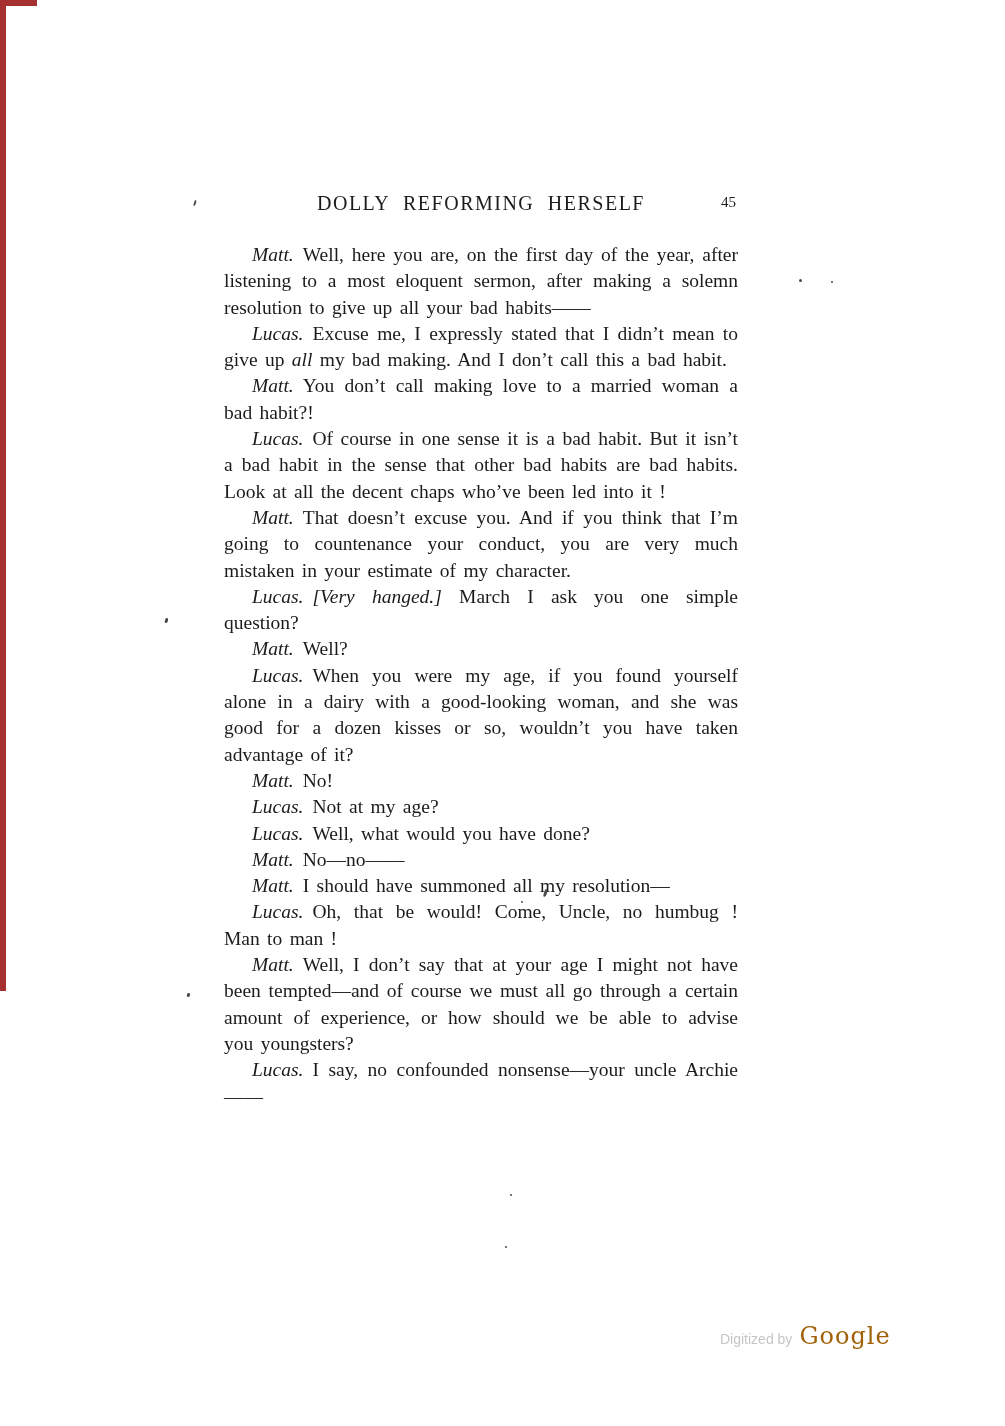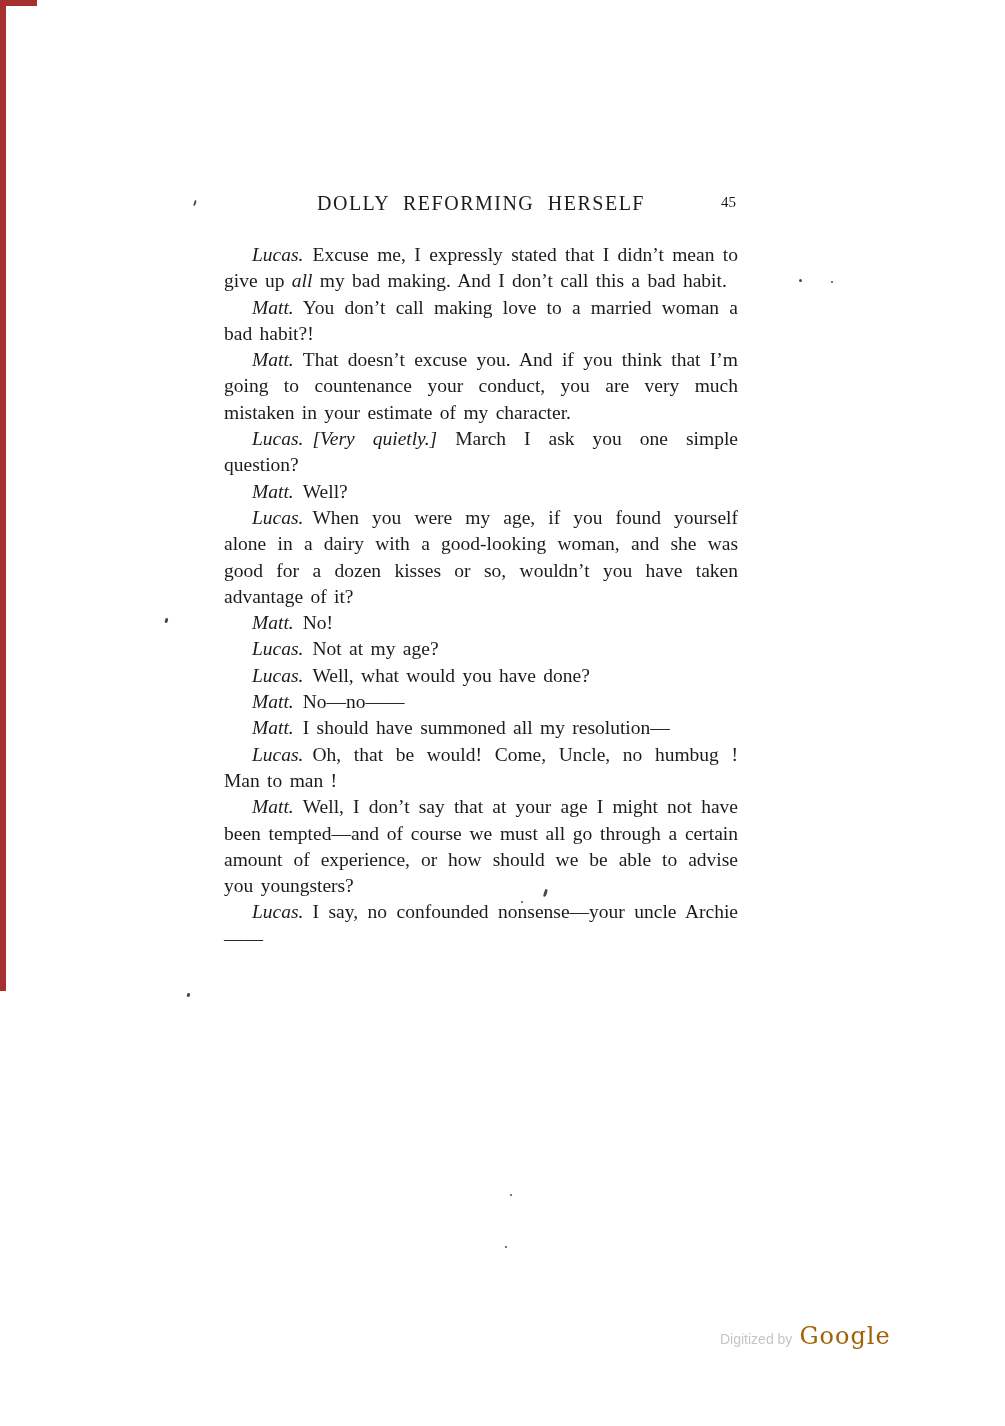--- a/index.html
+++ b/index.html
@@ -87,24 +87,26 @@
 
   <div class="edge-v"></div>
   <div class="edge-h"></div>
 
   <header class="running-head">
     <span class="head-title">DOLLY REFORMING HERSELF</span>
     <span class="page-num">45</span>
   </header>
 
   <main class="dialogue">
+      <p><span class="it speaker">Matt.</span><span>Well, here you are, on the first day of the year, after listening to a most eloquent sermon, after making a solemn resolution to give up all your bad habits——</span></p>
       <p><span class="it speaker">Lucas.</span><span>Excuse me, I expressly stated that I didn’t mean to give up </span><span class="it">all</span><span> my bad making.  And I don’t call this a bad habit.</span></p>
       <p><span class="it speaker">Matt.</span><span>You don’t call making love to a married woman a bad habit?!</span></p>
+      <p><span class="it speaker">Lucas.</span><span>Of course in one sense it is a bad habit. But it isn’t a bad habit in the sense that other bad habits are bad habits.  Look at all the decent chaps who’ve been led into it !</span></p>
       <p><span class="it speaker">Matt.</span><span>That doesn’t excuse you.  And if you think that I’m going to countenance your conduct, you are very much mistaken in your estimate of my character.</span></p>
-      <p><span class="it speaker">Lucas.</span><span class="it">[Very quietly.]</span><span>  March I ask you one simple question?</span></p>
+      <p><span class="it speaker">Lucas.</span><span class="it">[Very hanged.]</span><span>  March I ask you one simple question?</span></p>
       <p><span class="it speaker">Matt.</span><span>Well?</span></p>
       <p><span class="it speaker">Lucas.</span><span>When you were my age, if you found yourself alone in a dairy with a good-looking woman, and she was good for a dozen kisses or so, wouldn’t you have taken advantage of it?</span></p>
       <p><span class="it speaker">Matt.</span><span>No!</span></p>
       <p><span class="it speaker">Lucas.</span><span>Not at my age?</span></p>
       <p><span class="it speaker">Lucas.</span><span>Well, what would you have done?</span></p>
       <p><span class="it speaker">Matt.</span><span>No—no——</span></p>
       <p><span class="it speaker">Matt.</span><span>I should have summoned all my resolution—</span></p>
       <p><span class="it speaker">Lucas.</span><span>Oh, that be would!  Come, Uncle, no humbug !  Man to man !</span></p>
       <p><span class="it speaker">Matt.</span><span>Well, I don’t say that at your age I might not have been tempted—and of course we must all go through a certain amount of experience, or how should we be able to advise you youngsters?</span></p>
       <p><span class="it speaker">Lucas.</span><span>I say, no confounded nonsense—your uncle Archie——</span></p>

